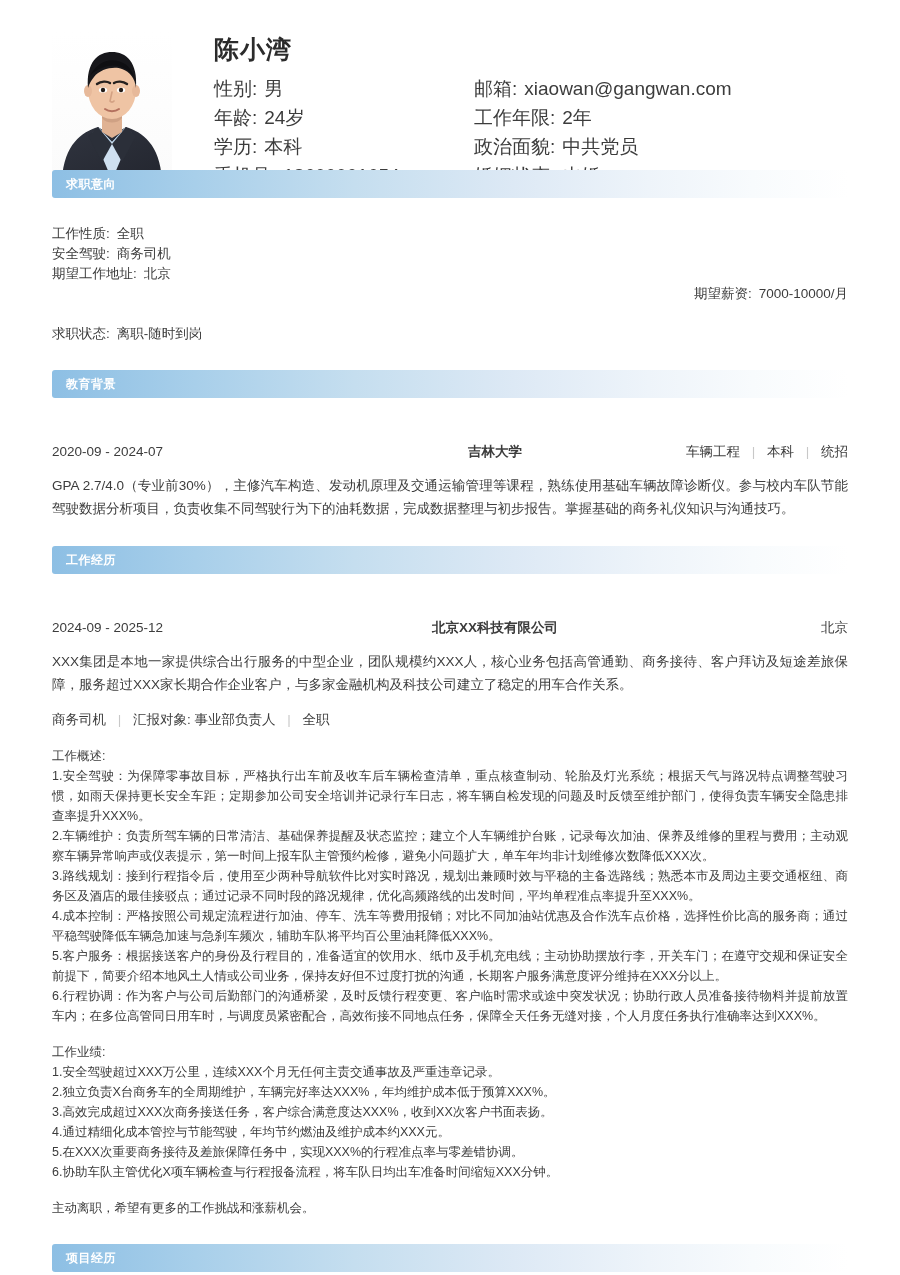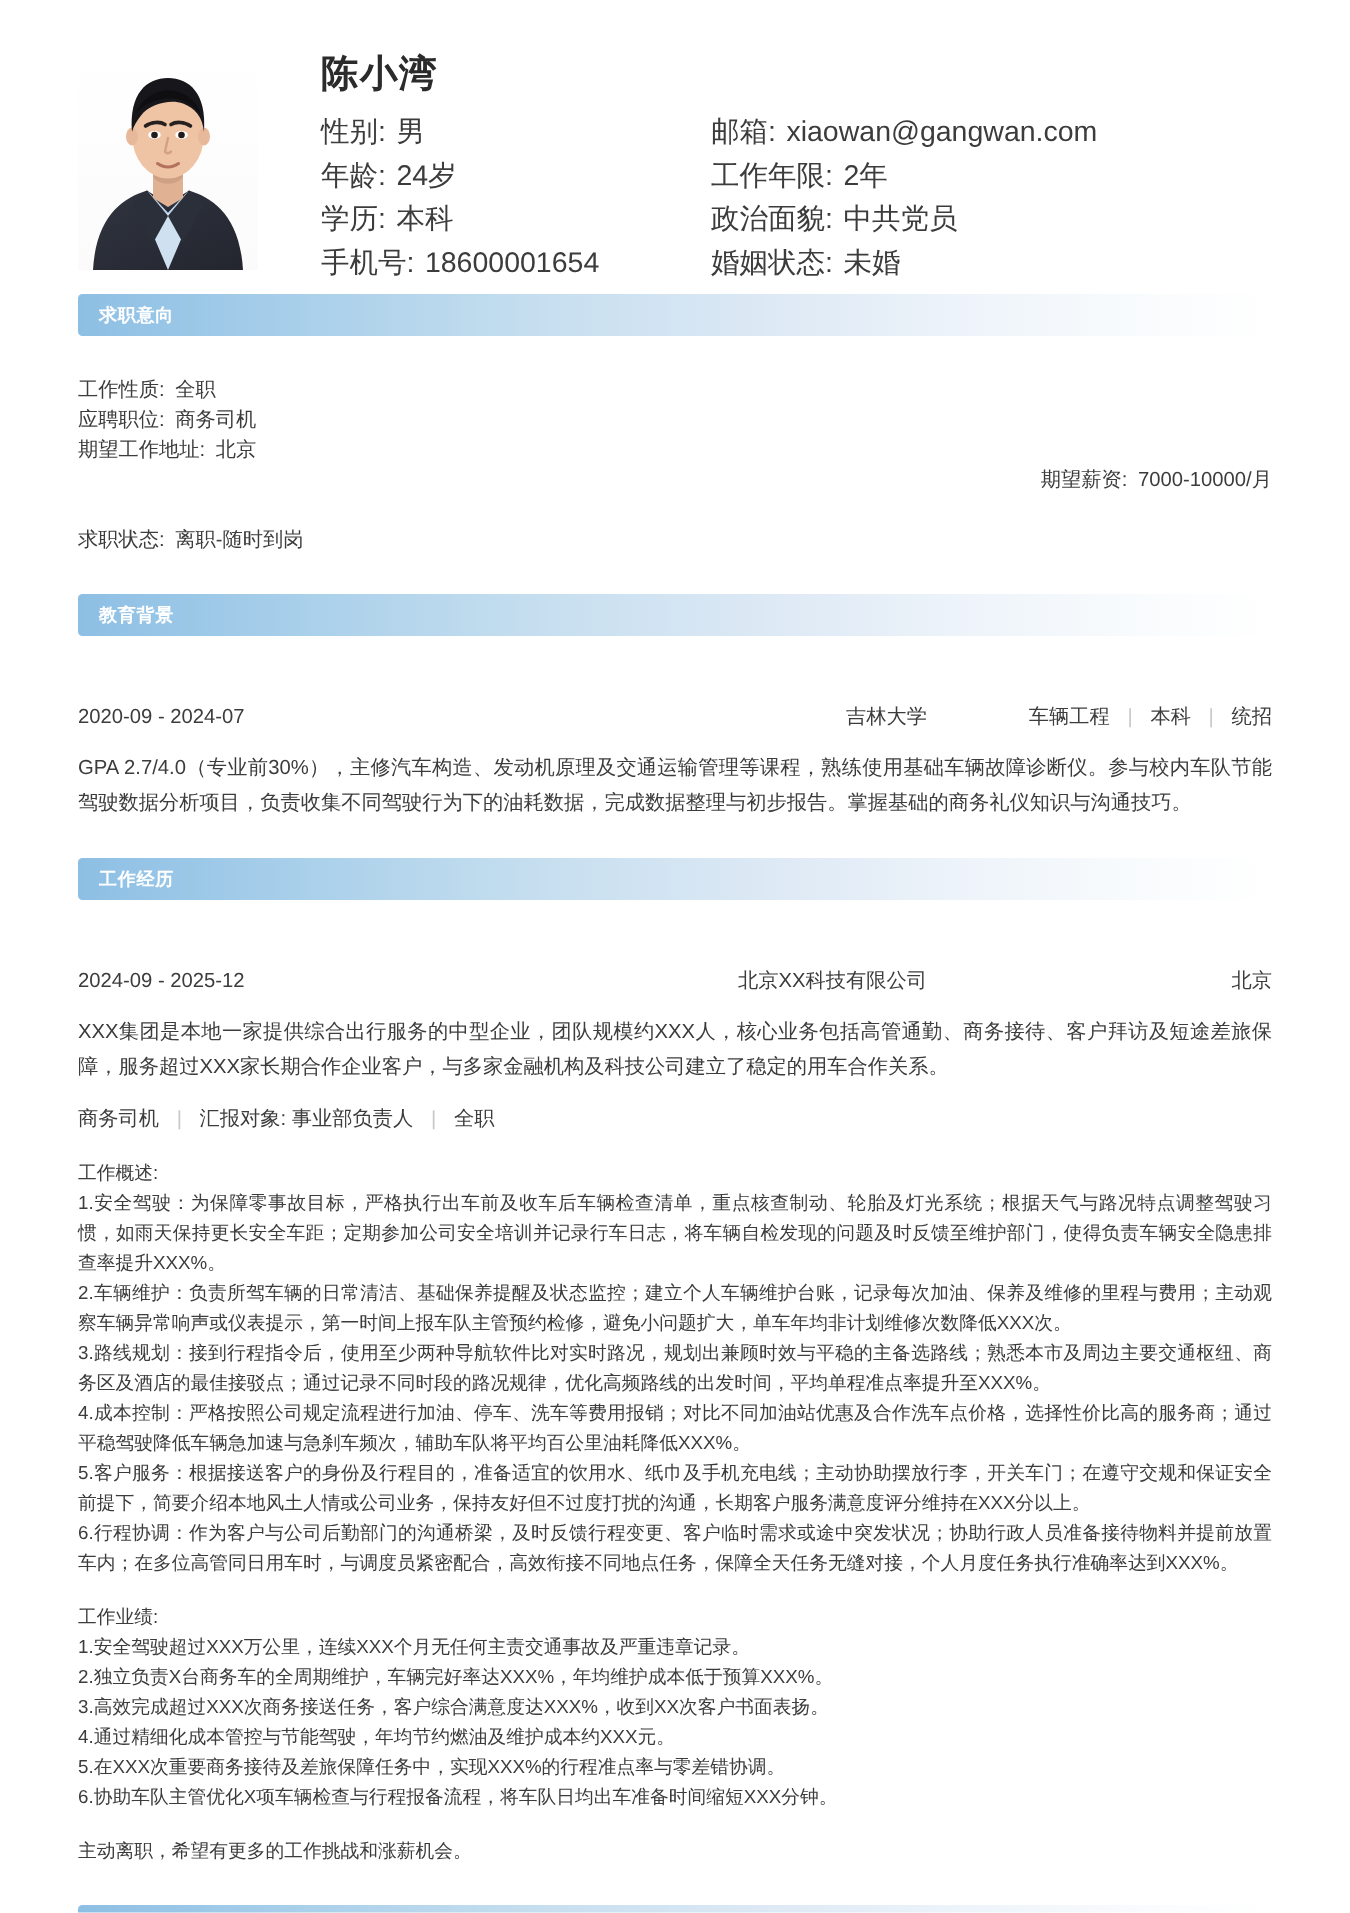--- a/index.html
+++ b/index.html
@@ -19,21 +19,21 @@
     height: 1275px;
     background: #ffffff;
     padding: 0;
   }
 
   
   .header {
     display: flex;
     align-items: flex-start;
     padding: 32px 52px 0 52px;
-    height: 196px;
+    height: 170px;
   }
 
   .photo {
     width: 120px;
     height: 148px;
     flex: 0 0 120px;
     border-radius: 1px;
     overflow: hidden;
     background: #ffffff;
   }
@@ -112,21 +112,21 @@
   
   .entry-head {
     display: flex;
     align-items: baseline;
     font-size: 13.5px;
     color: #3c3c3c;
     line-height: 20px;
     padding-top: 44px;
   }
   .eh-date { width: 320px; }
-  .eh-org  { flex: 1; text-align: right; font-weight: normal; }
+  .eh-org  { flex: 1; text-align: center; font-weight: bold; }
   .eh-meta { width: 230px; text-align: right; }
 
   .meta-sep {
     display: inline-block;
     color: #c8c8c8;
     margin: 0 8px;
   }
 
   .para {
     font-size: 13.5px;
@@ -247,21 +247,21 @@
 
   <div class="sec-bar">
     <span class="sec-title">求职意向</span>
   </div>
   <div class="sec-body">
     <div class="intent-row r1">
       <div class="intent-item ii-1">
         <span class="lab">工作性质:</span><span class="val">全职</span>
       </div>
       <div class="intent-item ii-2">
-        <span class="lab">应聘职位:</span><span class="val">商务司机</span>
+        <span class="lab">安全驾驶:</span><span class="val">商务司机</span>
       </div>
       <div class="intent-item ii-3">
         <span class="lab">期望工作地址:</span><span class="val">北京</span>
       </div>
       <div class="intent-item ii-4">
         <span class="lab">期望薪资:</span><span class="val">7000-10000/月</span>
       </div>
     </div>
     <div class="intent-row r2">
       <div class="intent-item ii-1">

